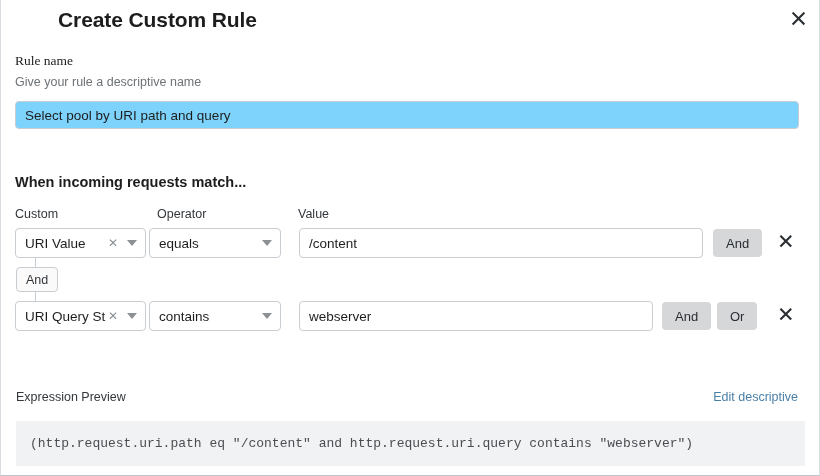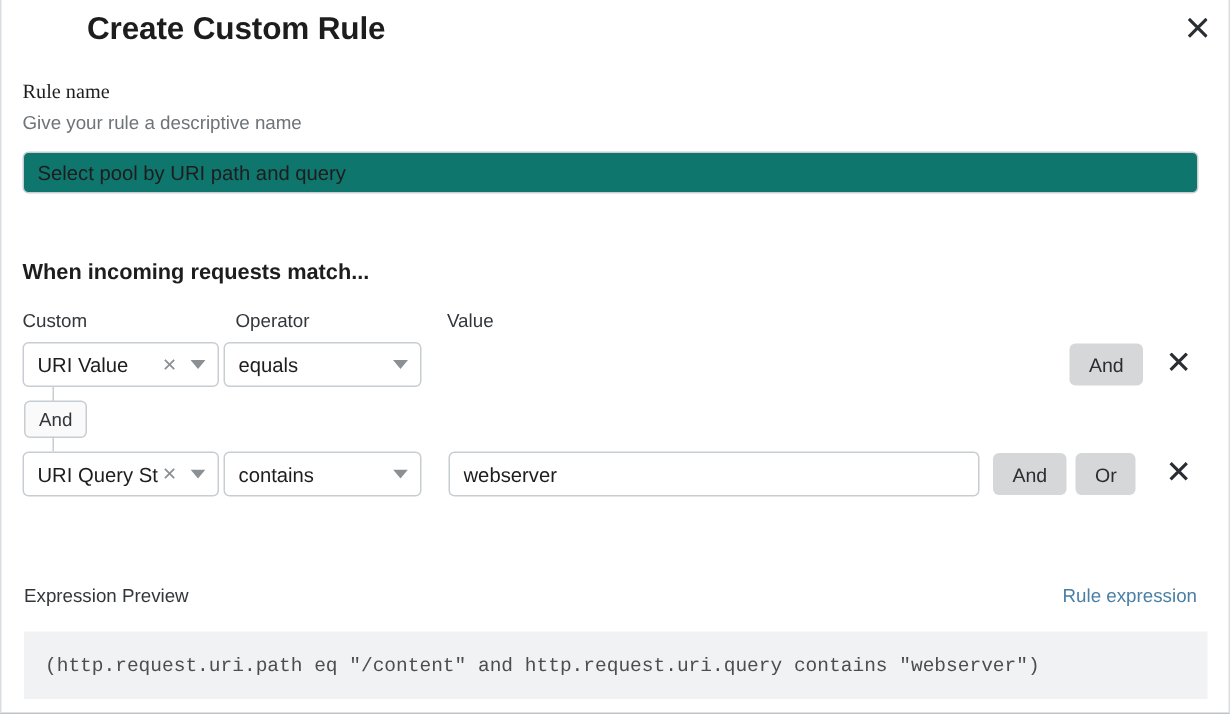--- a/index.html
+++ b/index.html
@@ -66,21 +66,21 @@
   }
   .rule-name-input {
     position: absolute;
     left: 14px;
     top: 101px;
     width: 784px;
     height: 28px;
     box-sizing: border-box;
     border: 1px solid #c8cdd2;
     border-radius: 4px;
-    background: #0f766e;
+    background: #7dd3fc;
     font-family: "Liberation Sans", sans-serif;
     font-size: 13.5px;
     color: #1d1d1d;
     padding: 0 9px;
     outline: none;
   }
 
   
   .section-heading {
     position: absolute;
@@ -299,20 +299,21 @@
       </span>
     </div>
     <div class="select-box op-select">
       <span class="sel-text">equals</span>
       <span class="caret">
         <svg width="10" height="6" viewBox="0 0 10 6">
             <path d="M0 0 L10 0 L5 6 Z" fill="#8b9095"></path>
           </svg>
       </span>
     </div>
+    <input class="value-input" type="text" value="/content" style="">
     <button class="logic-btn logic-and">And</button>
     <button class="del-btn">
       <span>
         <svg width="13" height="13" viewBox="0 0 13 13">
           <path d="M1.4 0.8 L12.2 11.6 M12.2 0.8 L1.4 11.6" stroke="#2a2e32" stroke-width="2.1"></path>
         </svg>
       </span>
     </button>
   </div>
 
@@ -344,18 +345,18 @@
     <button class="del-btn">
       <span>
         <svg width="13" height="13" viewBox="0 0 13 13">
           <path d="M1.4 0.8 L12.2 11.6 M12.2 0.8 L1.4 11.6" stroke="#2a2e32" stroke-width="2.1"></path>
         </svg>
       </span>
     </button>
   </div>
 
   <div class="expr-label">Expression Preview</div>
-  <a class="edit-expr">Rule expression</a>
+  <a class="edit-expr">Edit descriptive</a>
   <div class="expr-box">
     <span class="expr-code">(http.request.uri.path eq "/content" and http.request.uri.query contains "webserver")</span>
   </div>
 
 </div>
 
 </body></html>

